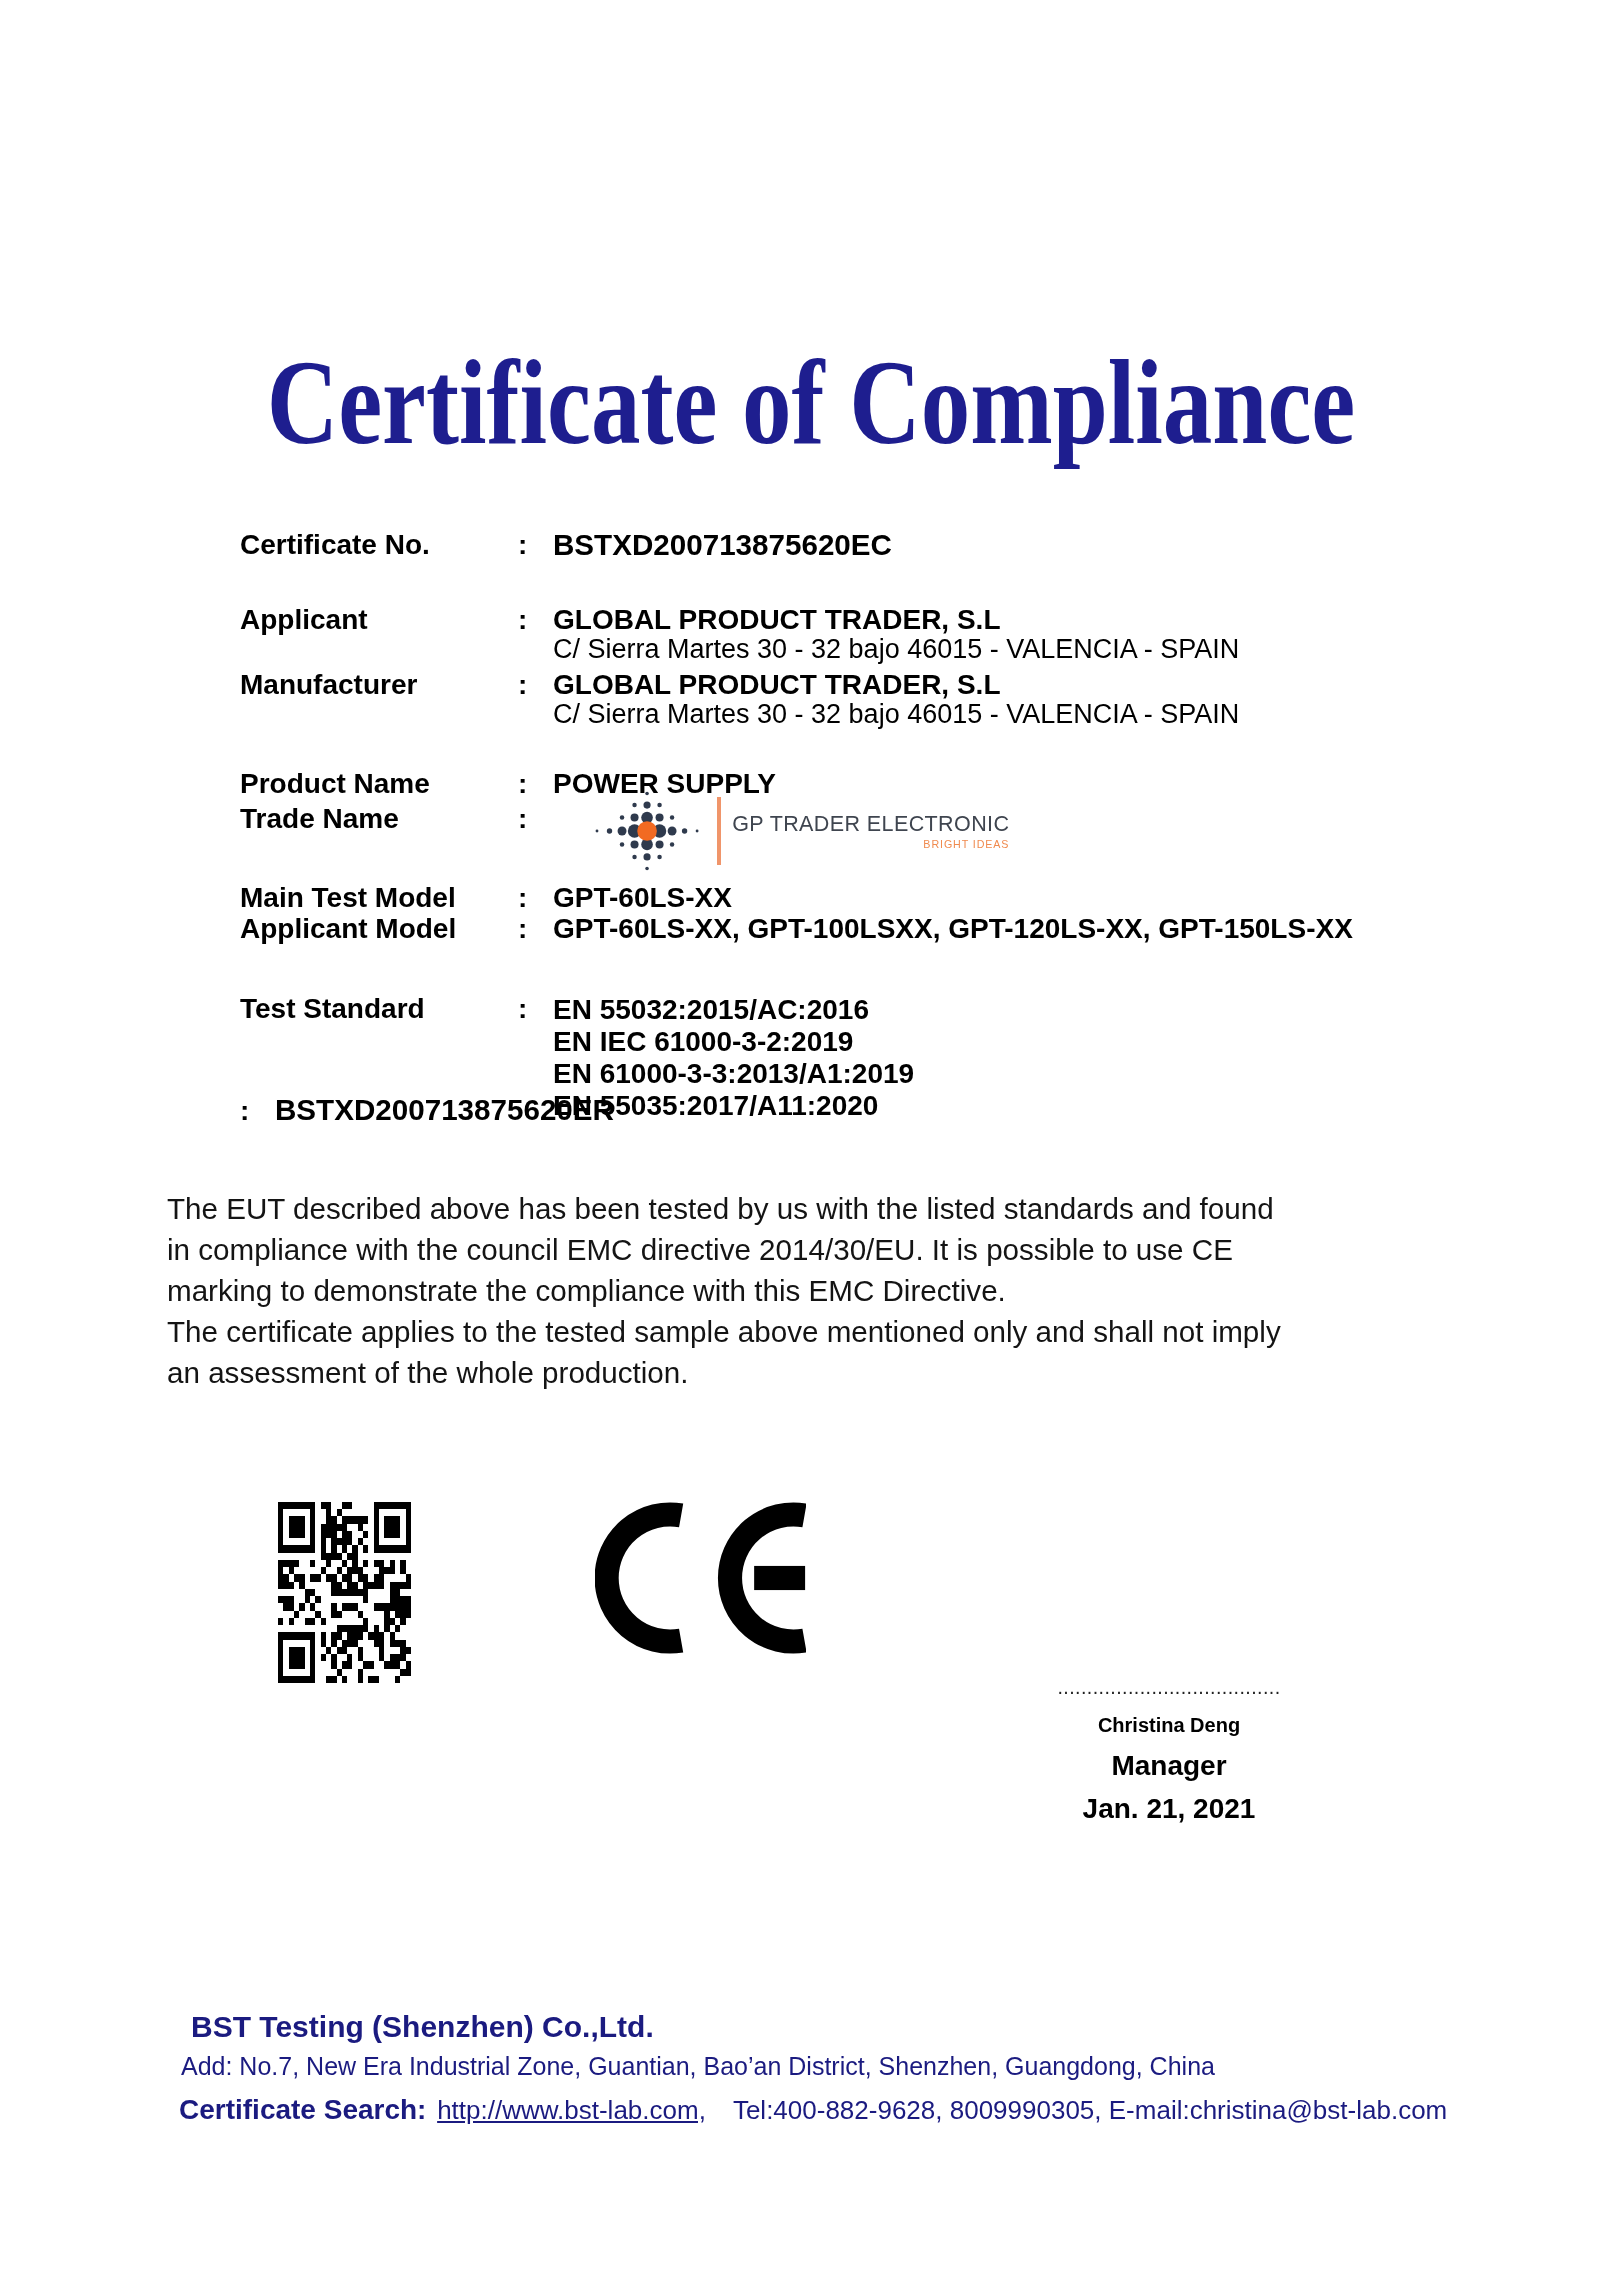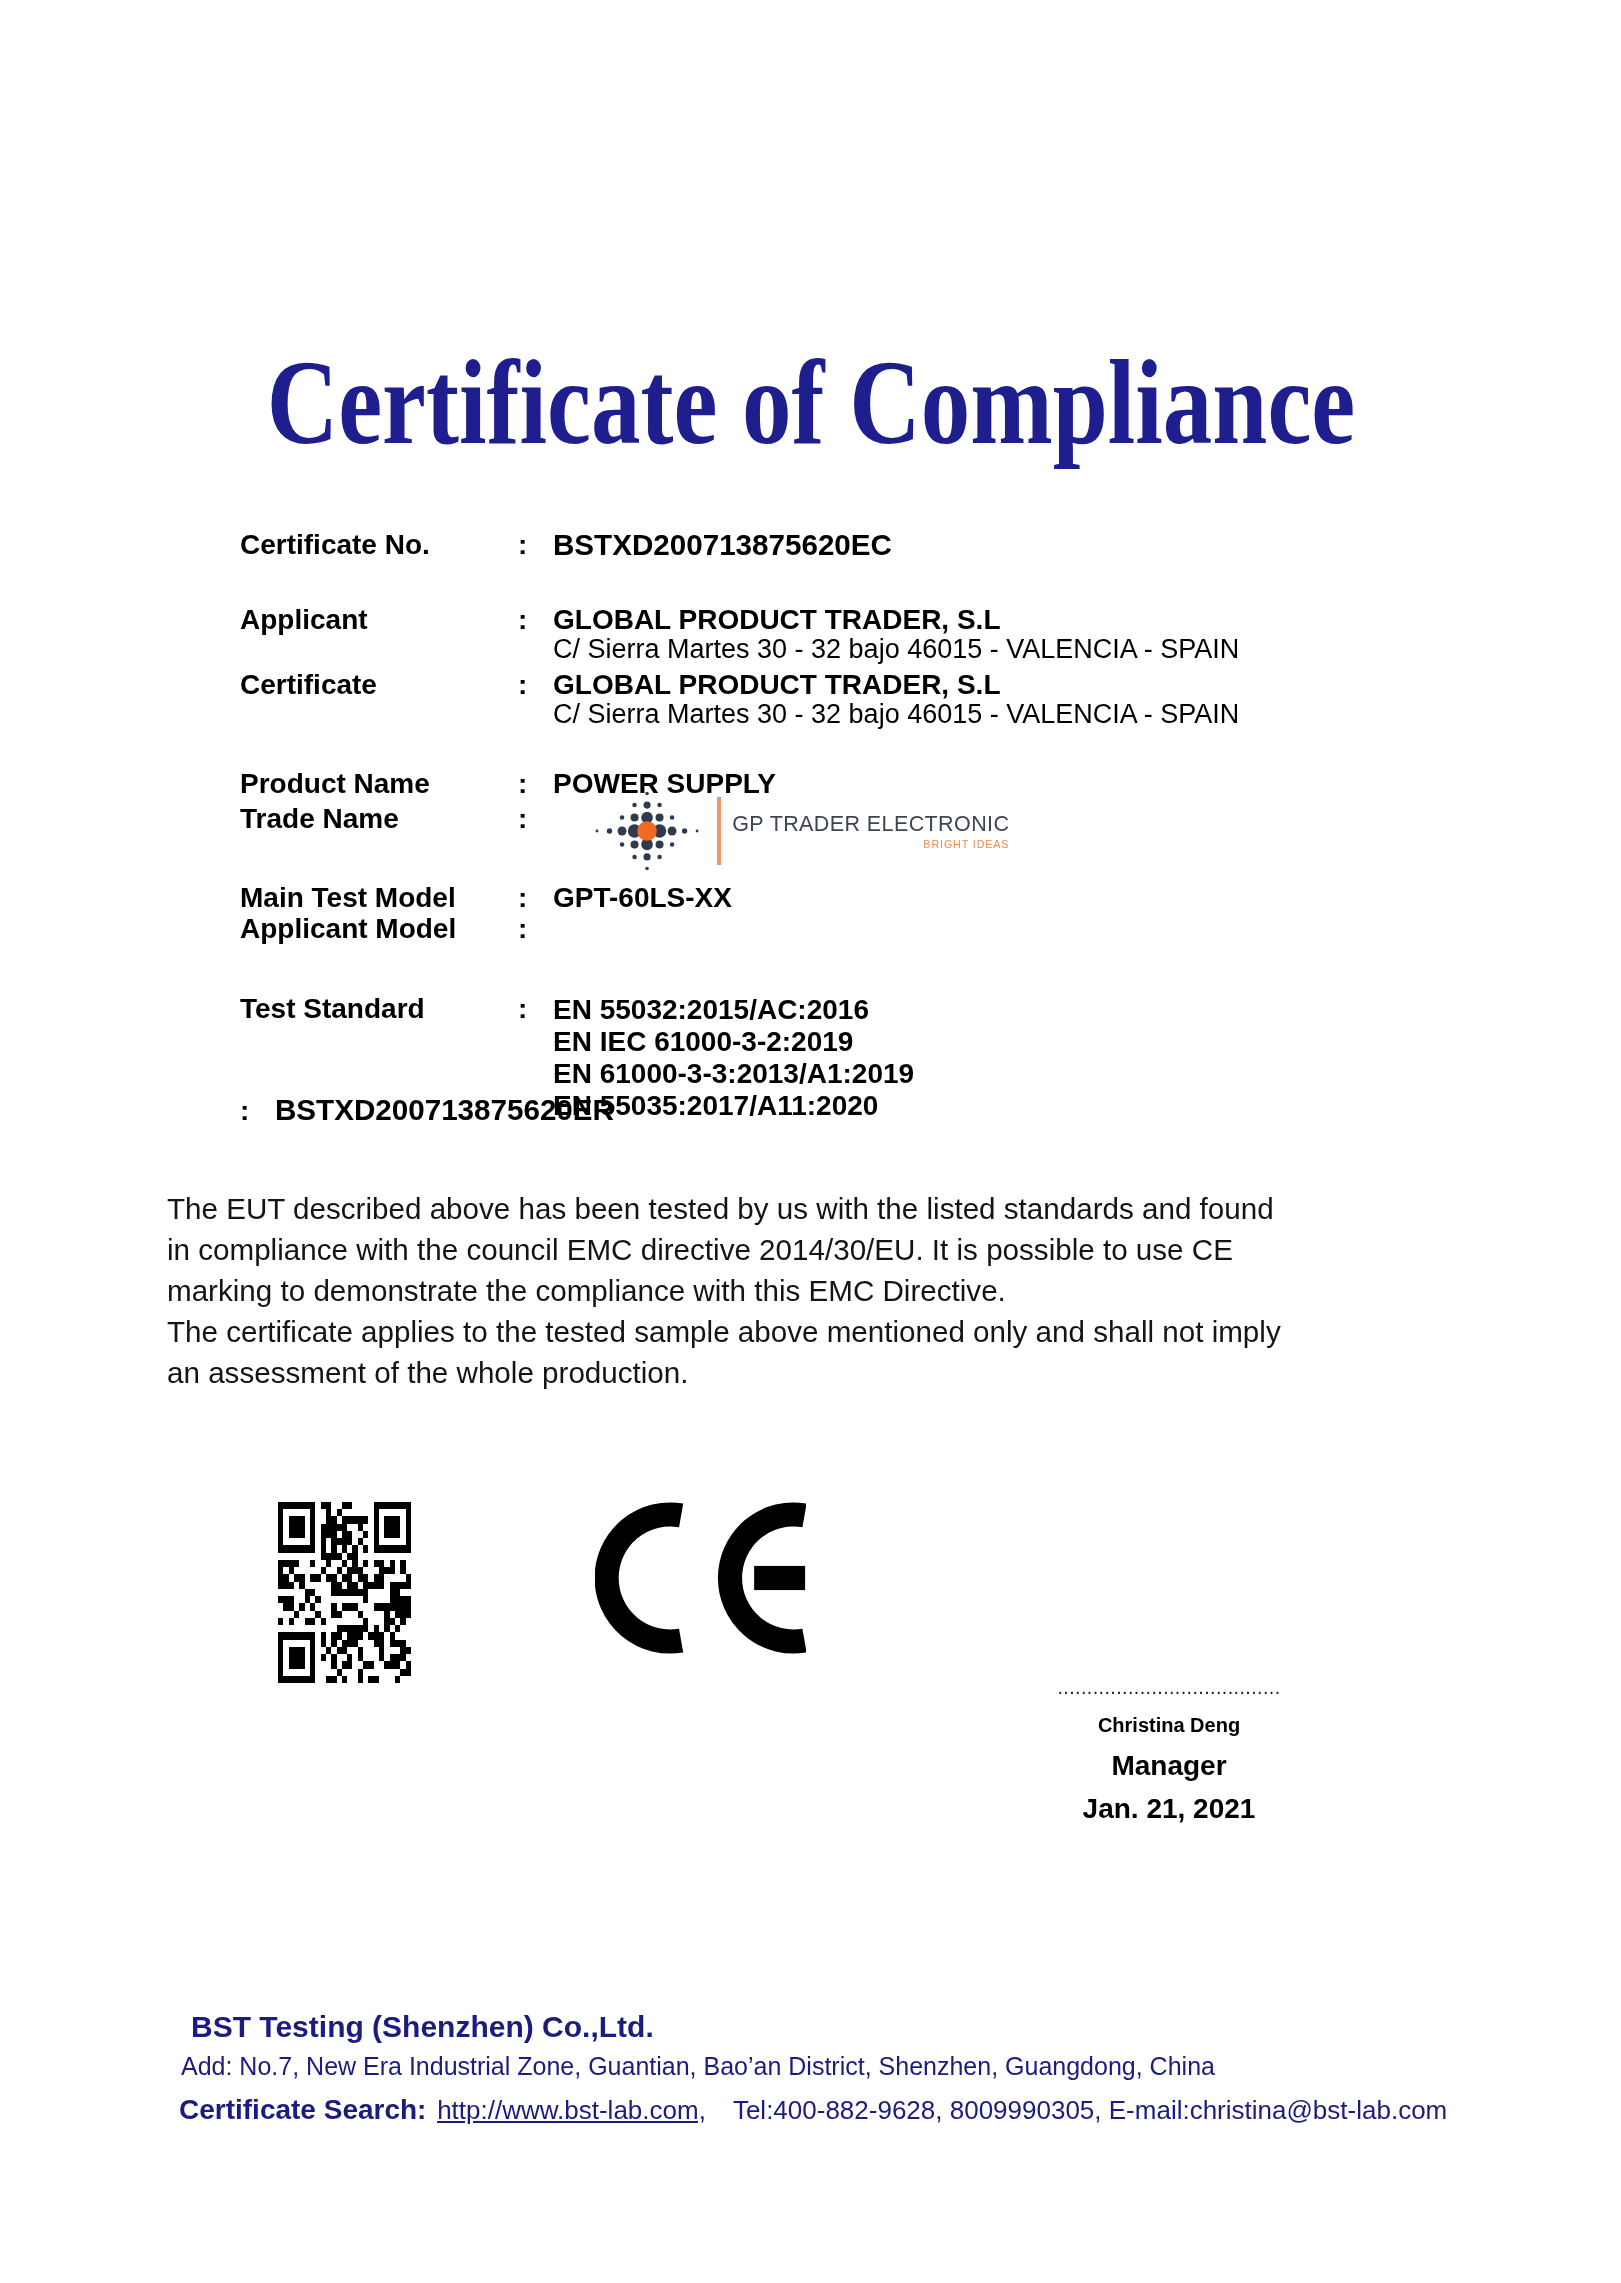--- a/index.html
+++ b/index.html
@@ -74,21 +74,21 @@
   <div class="drow r-applicant">
     <div class="dlabel">Applicant</div>
     <div class="dcolon">:</div>
     <div class="dval">
       <div class="name-line">GLOBAL PRODUCT TRADER, S.L</div>
       <div class="addr">C/ Sierra Martes 30 - 32 bajo 46015 - VALENCIA - SPAIN</div>
     </div>
   </div>
 
   <div class="drow r-manufacturer">
-    <div class="dlabel">Certificate</div>
+    <div class="dlabel">Manufacturer</div>
     <div class="dcolon">:</div>
     <div class="dval">
       <div class="name-line">GLOBAL PRODUCT TRADER, S.L</div>
       <div class="addr">C/ Sierra Martes 30 - 32 bajo 46015 - VALENCIA - SPAIN</div>
     </div>
   </div>
 
   <div class="drow r-product">
     <div class="dlabel">Product Name</div>
     <div class="dcolon">:</div>
@@ -141,20 +141,21 @@
 
   <div class="drow r-main">
     <div class="dlabel">Main Test Model</div>
     <div class="dcolon">:</div>
     <div class="dval">GPT-60LS-XX</div>
   </div>
 
   <div class="drow r-additional">
     <div class="dlabel">Applicant Model</div>
     <div class="dcolon">:</div>
+    <div class="dval">GPT-60LS-XX, GPT-100LSXX, GPT-120LS-XX, GPT-150LS-XX</div>
   </div>
 
   <div class="drow r-standard">
     <div class="dlabel">Test Standard</div>
     <div class="dcolon">:</div>
     <div class="dval">
       <div class="std-line">EN 55032:2015/AC:2016</div>
       <div class="std-line">EN IEC 61000-3-2:2019</div>
       <div class="std-line">EN 61000-3-3:2013/A1:2019</div>
       <div class="std-line">EN 55035:2017/A11:2020</div>

